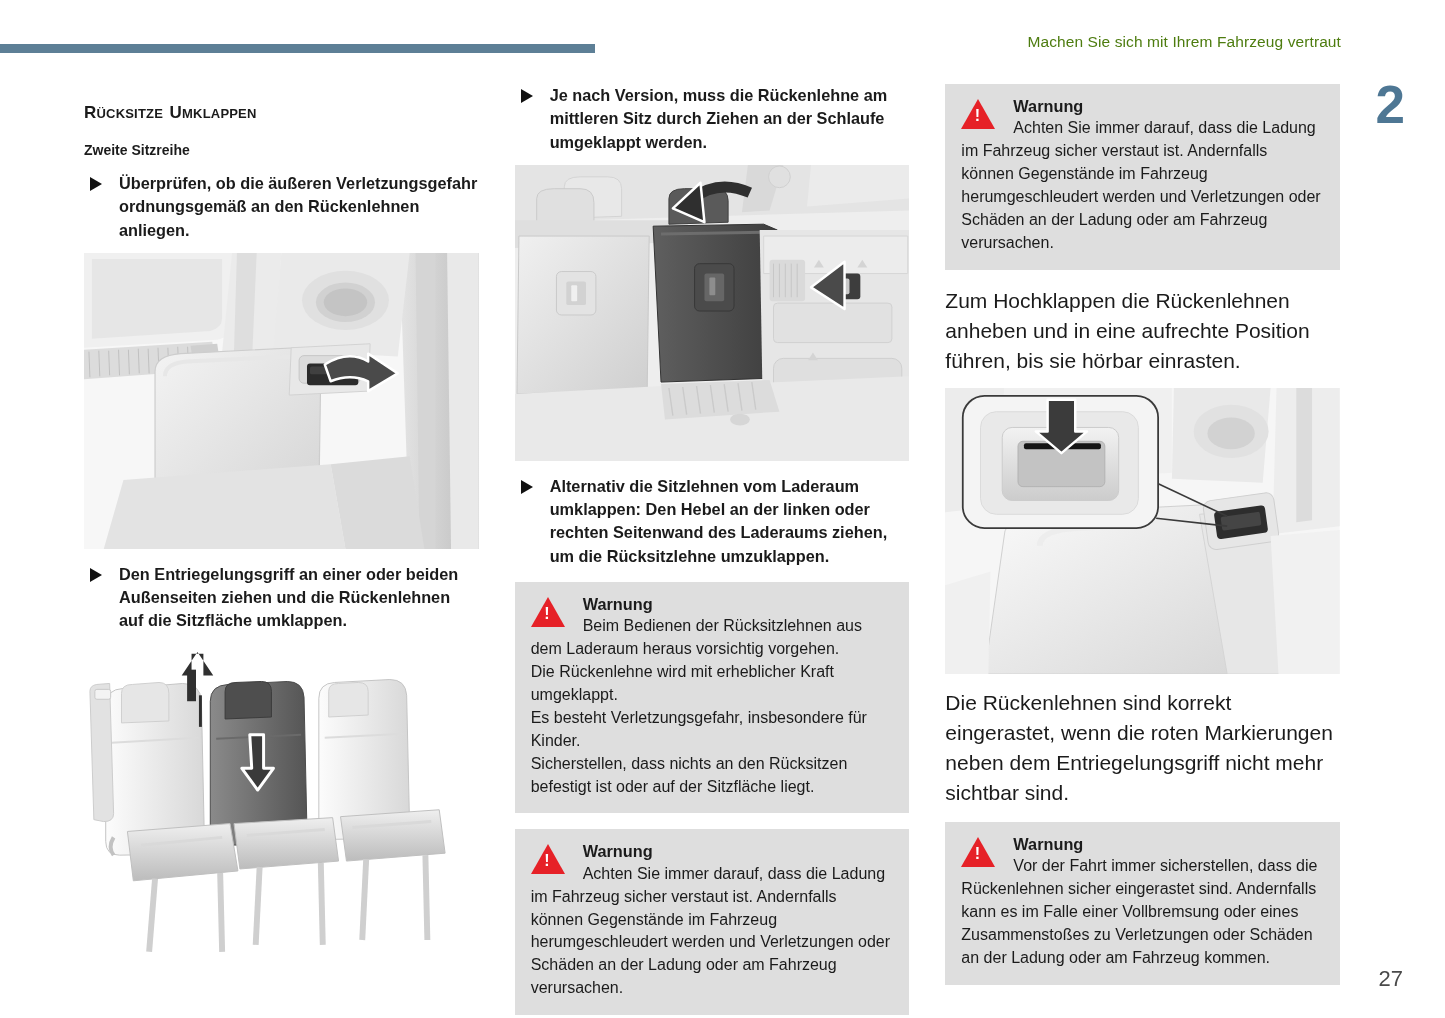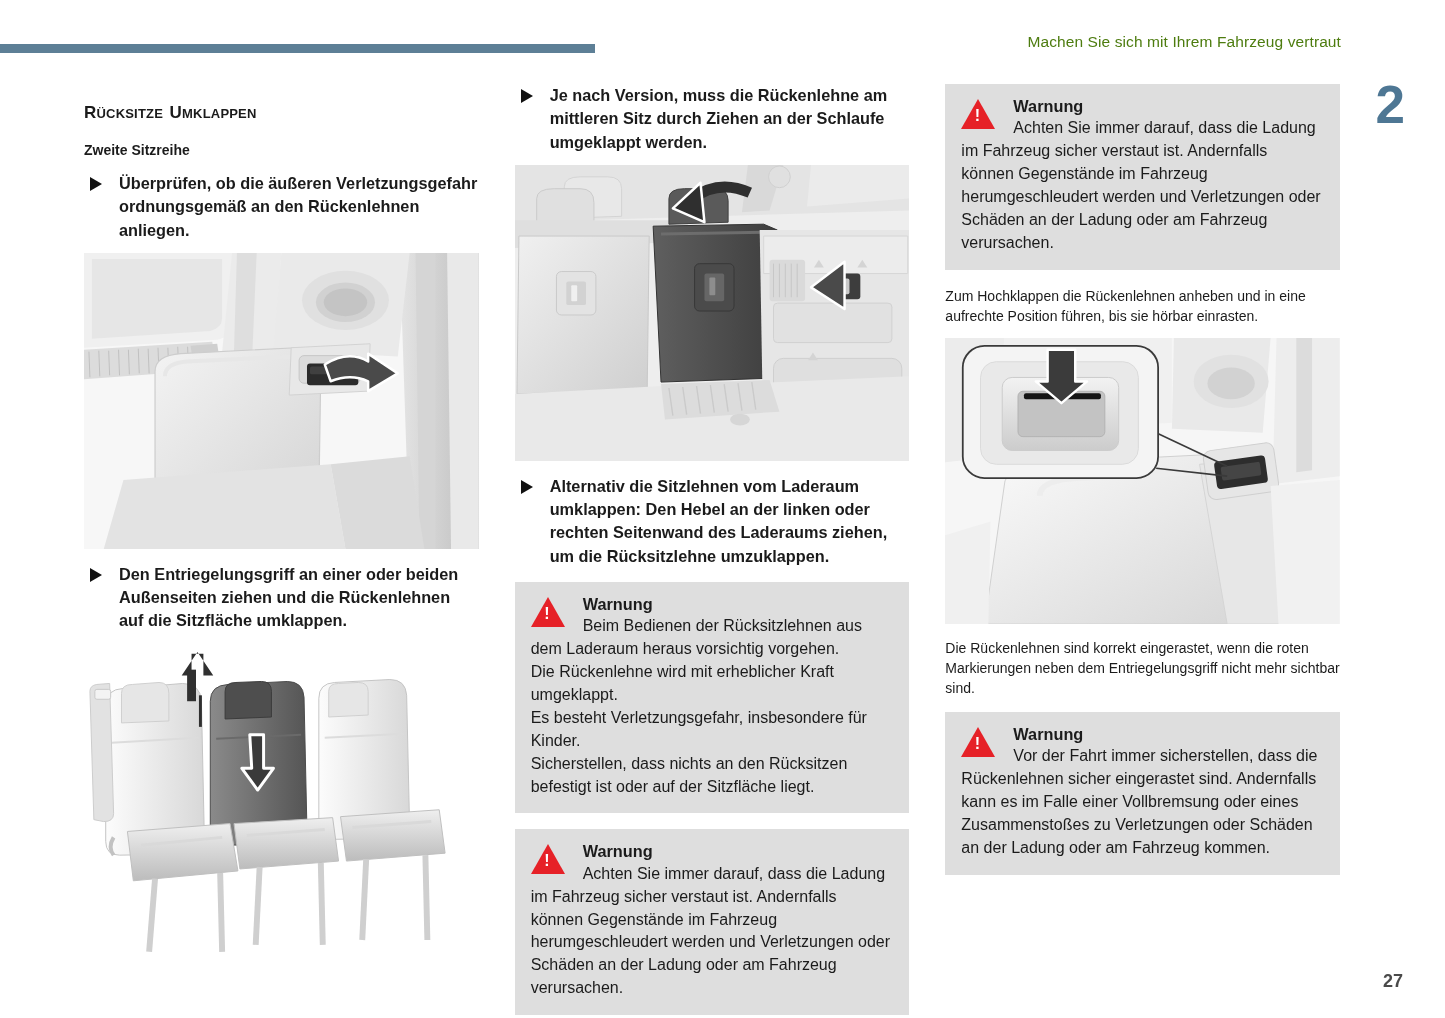--- a/index.html
+++ b/index.html
@@ -24,21 +24,21 @@
     font-size: 15.5px; color: #4d7c0f; letter-spacing: .1px;
     white-space: nowrap;
   }
   .chapter-tab {
     position: absolute; right: 40px; top: 78px;
     font-size: 53px; font-weight: bold; color: #4e7794;
     line-height: 1;
   }
   .page-number {
     position: absolute; right: 42px; bottom: 26px;
-    font-size: 18px; font-weight: bold; color: #4a4a4a;
+    font-size: 22px; font-weight: normal; color: #4a4a4a;
   }
 
   
   .cols {
     position: absolute; left: 84px; top: 84px;
     width: 1256px; height: 890px;
     display: flex; gap: 36px;
   }
   .col { width: 398px; position: relative; }
   .col.mid  { width: 398px; }
@@ -57,21 +57,21 @@
   }
   .smallcaps .cap { font-size: 24px; }
   .smallcaps .sc  { font-size: 19px; }
 
   h2.sub-title {
     font-size: 14px; font-weight: bold; margin-bottom: 14px;
   }
   h2.sub-title.spaced { margin-top: 22px; }
 
   p.body {
-    font-size: 14px; line-height: 1.43; margin-bottom: 12px;
+    font-size: 21px; line-height: 1.43; margin-bottom: 12px;
   }
 
   ul.bullets { list-style: none; font-weight: bold; }
   li.bullet {
     position: relative;
     padding-left: 35px;
     font-size: 16.3px; line-height: 1.43;
     margin-bottom: 11px;
   }
   li.bullet .tri {

